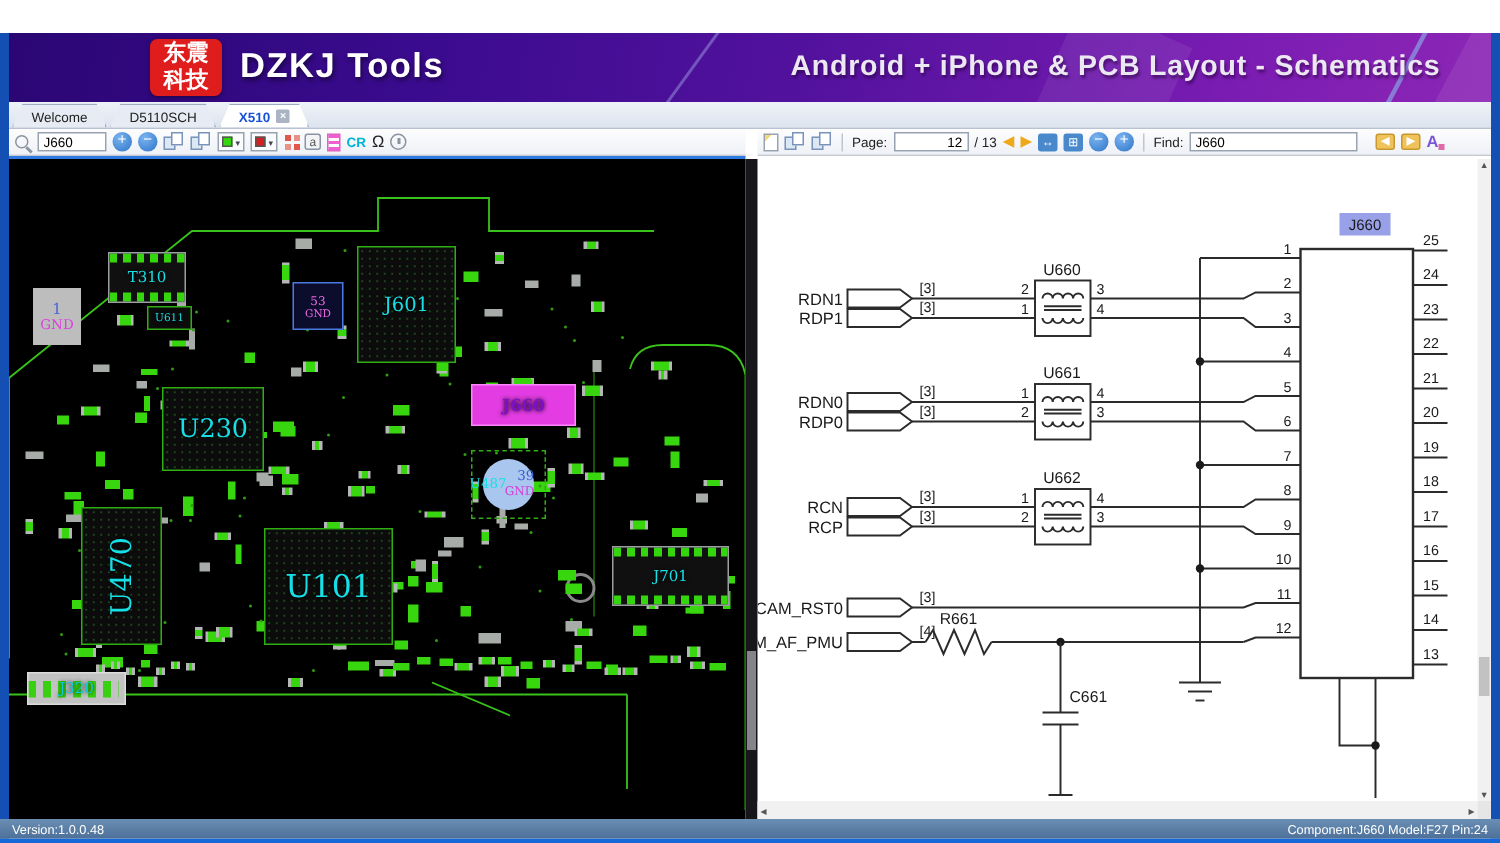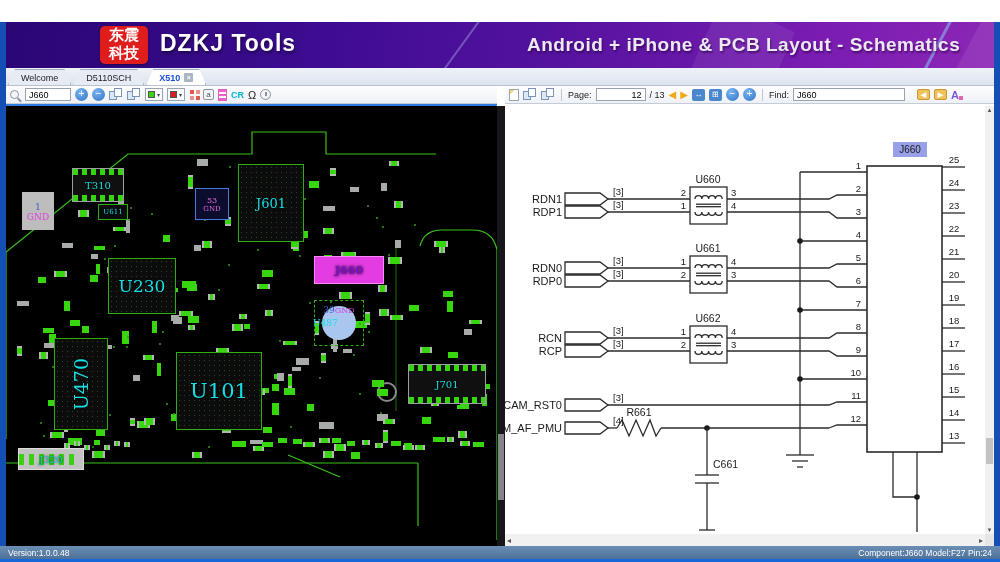--- a/index.html
+++ b/index.html
@@ -102,22 +102,22 @@
         background-size:94% 55%;background-position:3% 50%;background-repeat:no-repeat;}
   .k-highlight{background:#e23ce2;border:1px solid #ff86ff;color:#7c10c8;font-weight:bold;font-size:11px;}
   .k-gnd,.k-pink{flex-direction:column;}
   .k-gnd{background:#bdbdbd;}
   .k-gnd .r{color:#4a63d8;font-size:10px;line-height:11px;}
   .k-gnd .s{color:#e03ce0;font-size:9px;line-height:10px;}
   .k-pink{background:#0c0c2c;border:1px solid #4a7ae0;}
   .k-pink .r{color:#f06ae8;font-size:8px;line-height:9px;}
   .k-pink .s{color:#f06ae8;font-size:7px;line-height:8px;}
   .k-circle{background:rgba(0,0,0,0);border:1px dashed #2fae12;}
-  .cir{width:72%;height:76%;border-radius:50%;background:#a9c6ee;display:flex;flex-direction:row;
-       align-items:flex-start;justify-content:center;}
+  .cir{width:72%;height:76%;border-radius:50%;background:#a9c6ee;display:flex;flex-direction:column;
+       align-items:flex-end;justify-content:center;}
   .cir .r{color:#3a5cd0;font-size:9px;line-height:9px;}
   .cir .s{color:#d83ad8;font-size:8px;line-height:9px;}
   .ovref{position:absolute;left:-2px;top:38%;font-size:9px;color:#17dfe6;z-index:4;}
   .vert{writing-mode:vertical-rl;transform:rotate(180deg);}
   .part{position:absolute;z-index:2;}
   .lscroll{position:absolute;left:497px;top:106px;width:8px;height:440px;background:#17171b;z-index:4;}
   .lscroll .thumb{position:absolute;left:1px;width:6px;top:328px;height:66px;background:#84848a;}
   
   .sch{position:absolute;left:505px;top:106px;width:480px;height:428px;background:#fff;overflow:hidden;z-index:2;}
   .hscroll{position:absolute;left:505px;top:534px;width:480px;height:12px;background:#f1f1f1;

